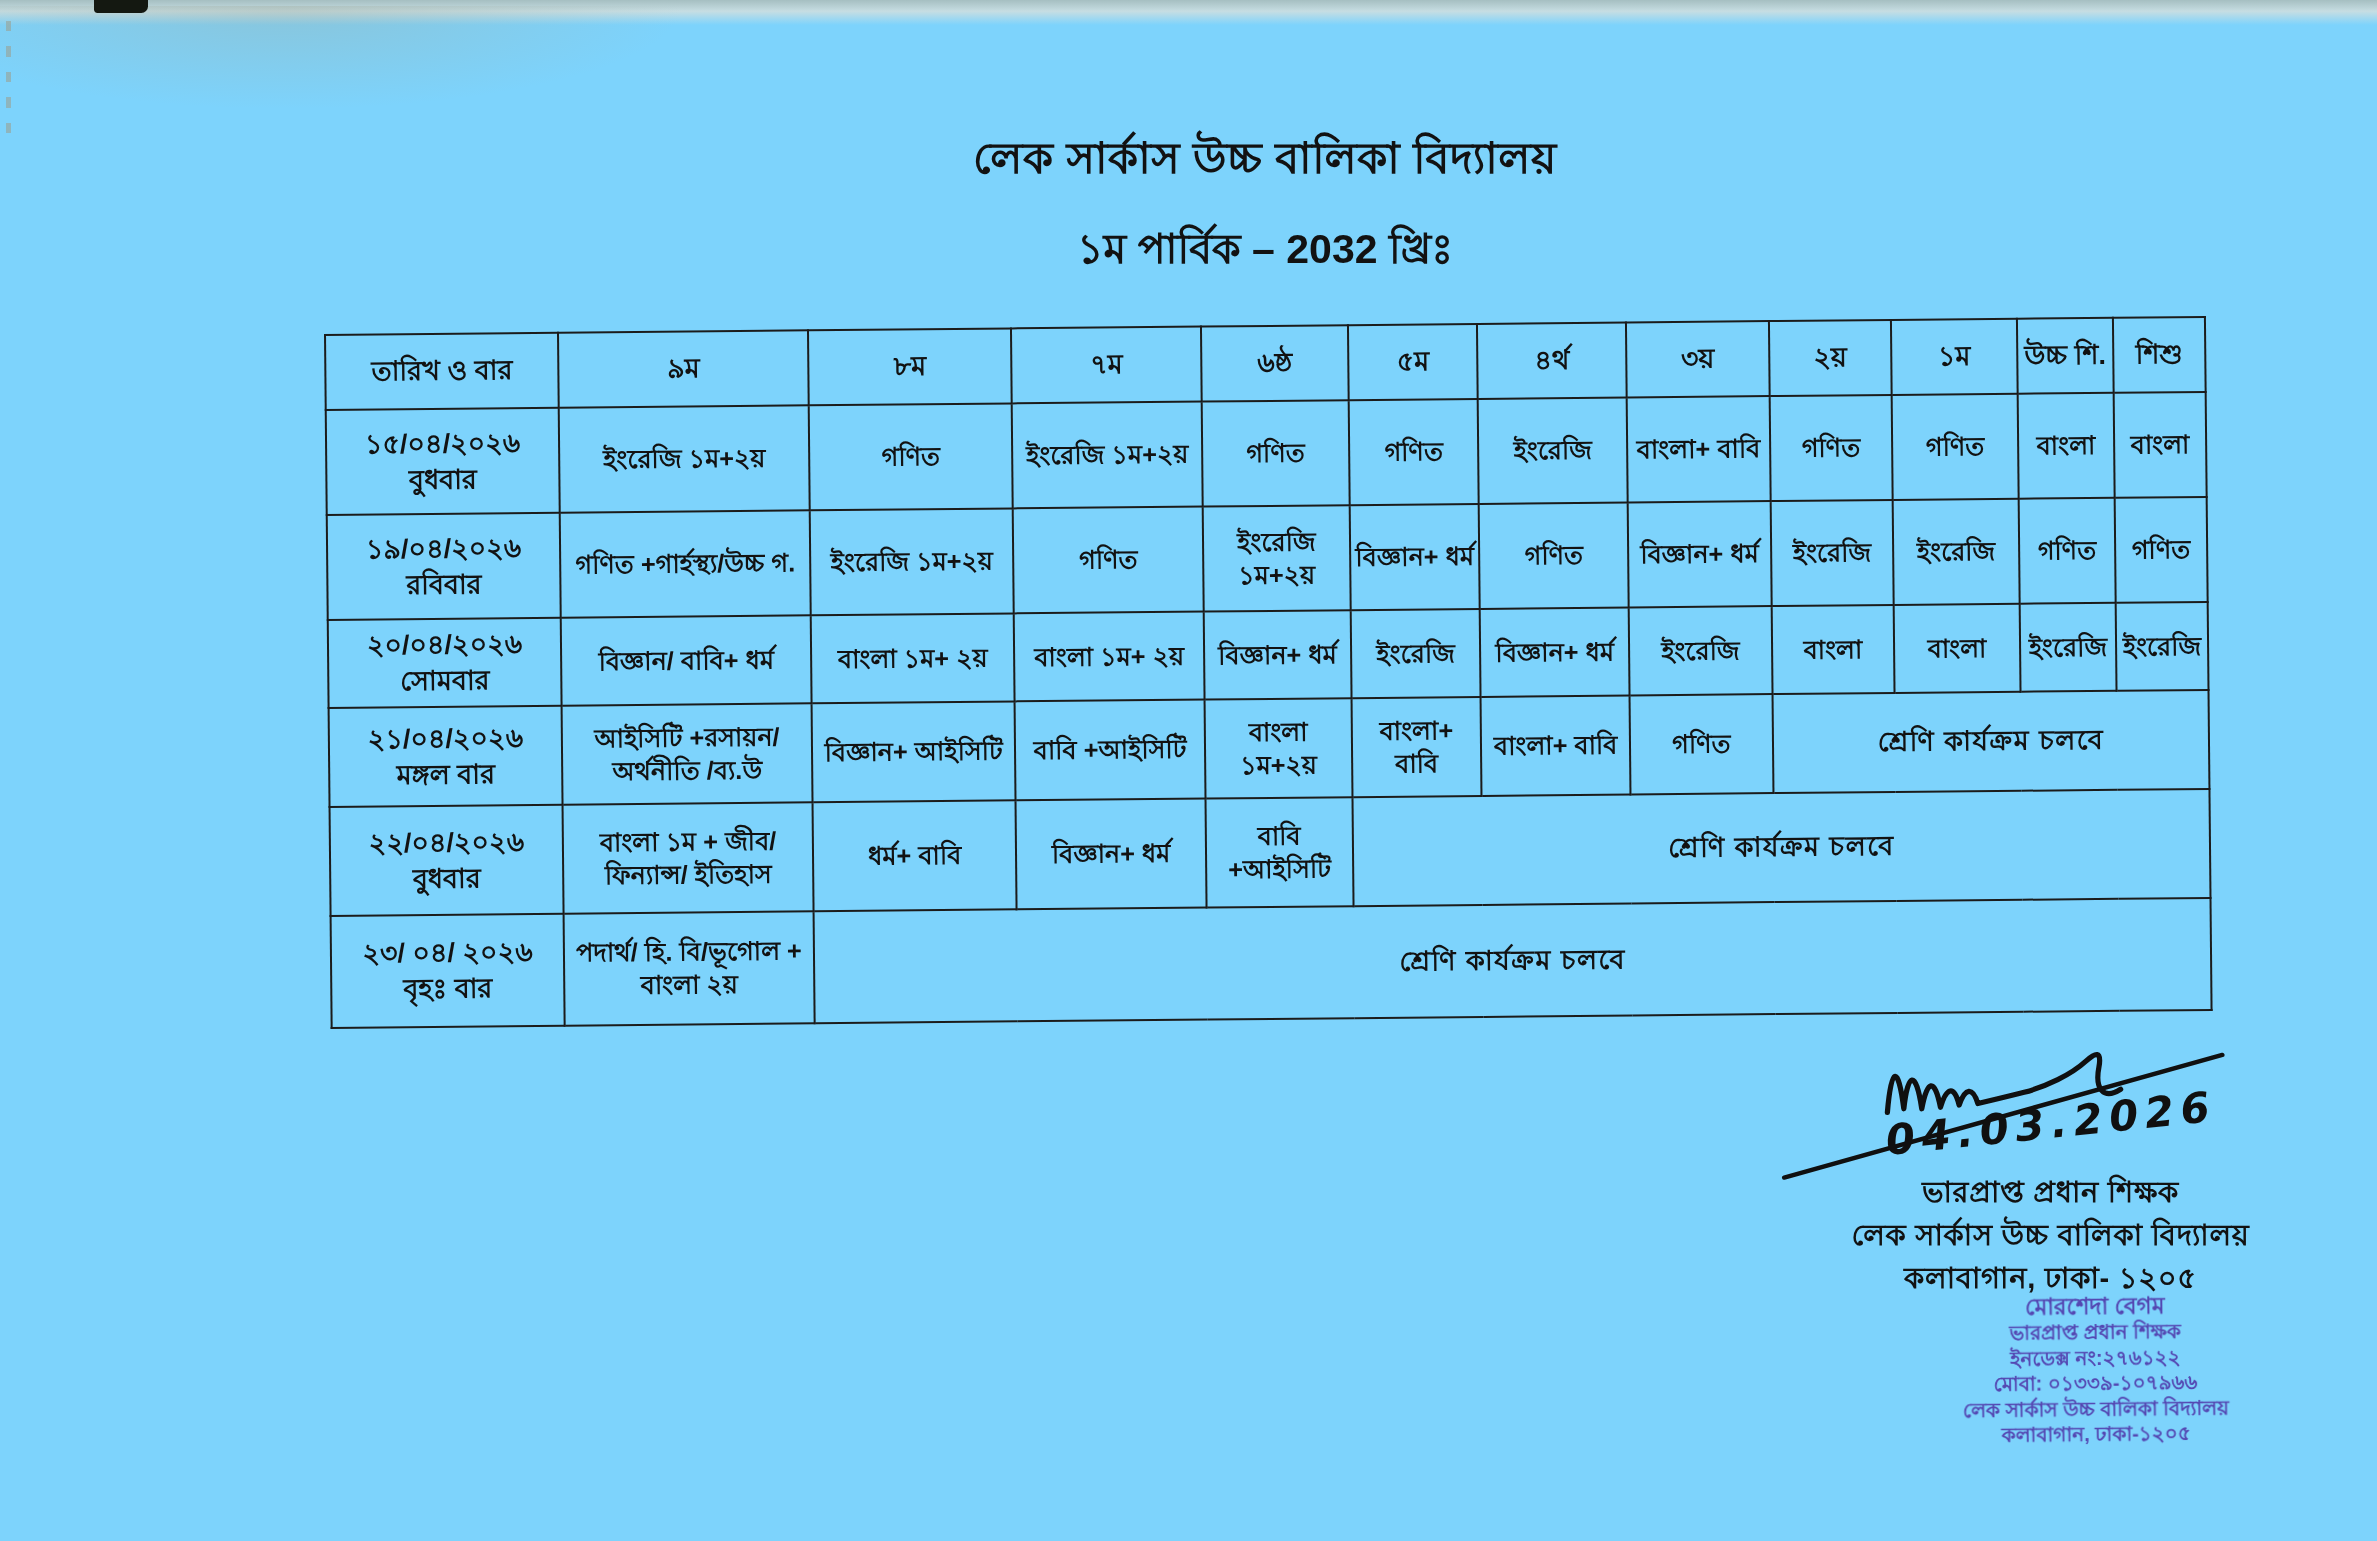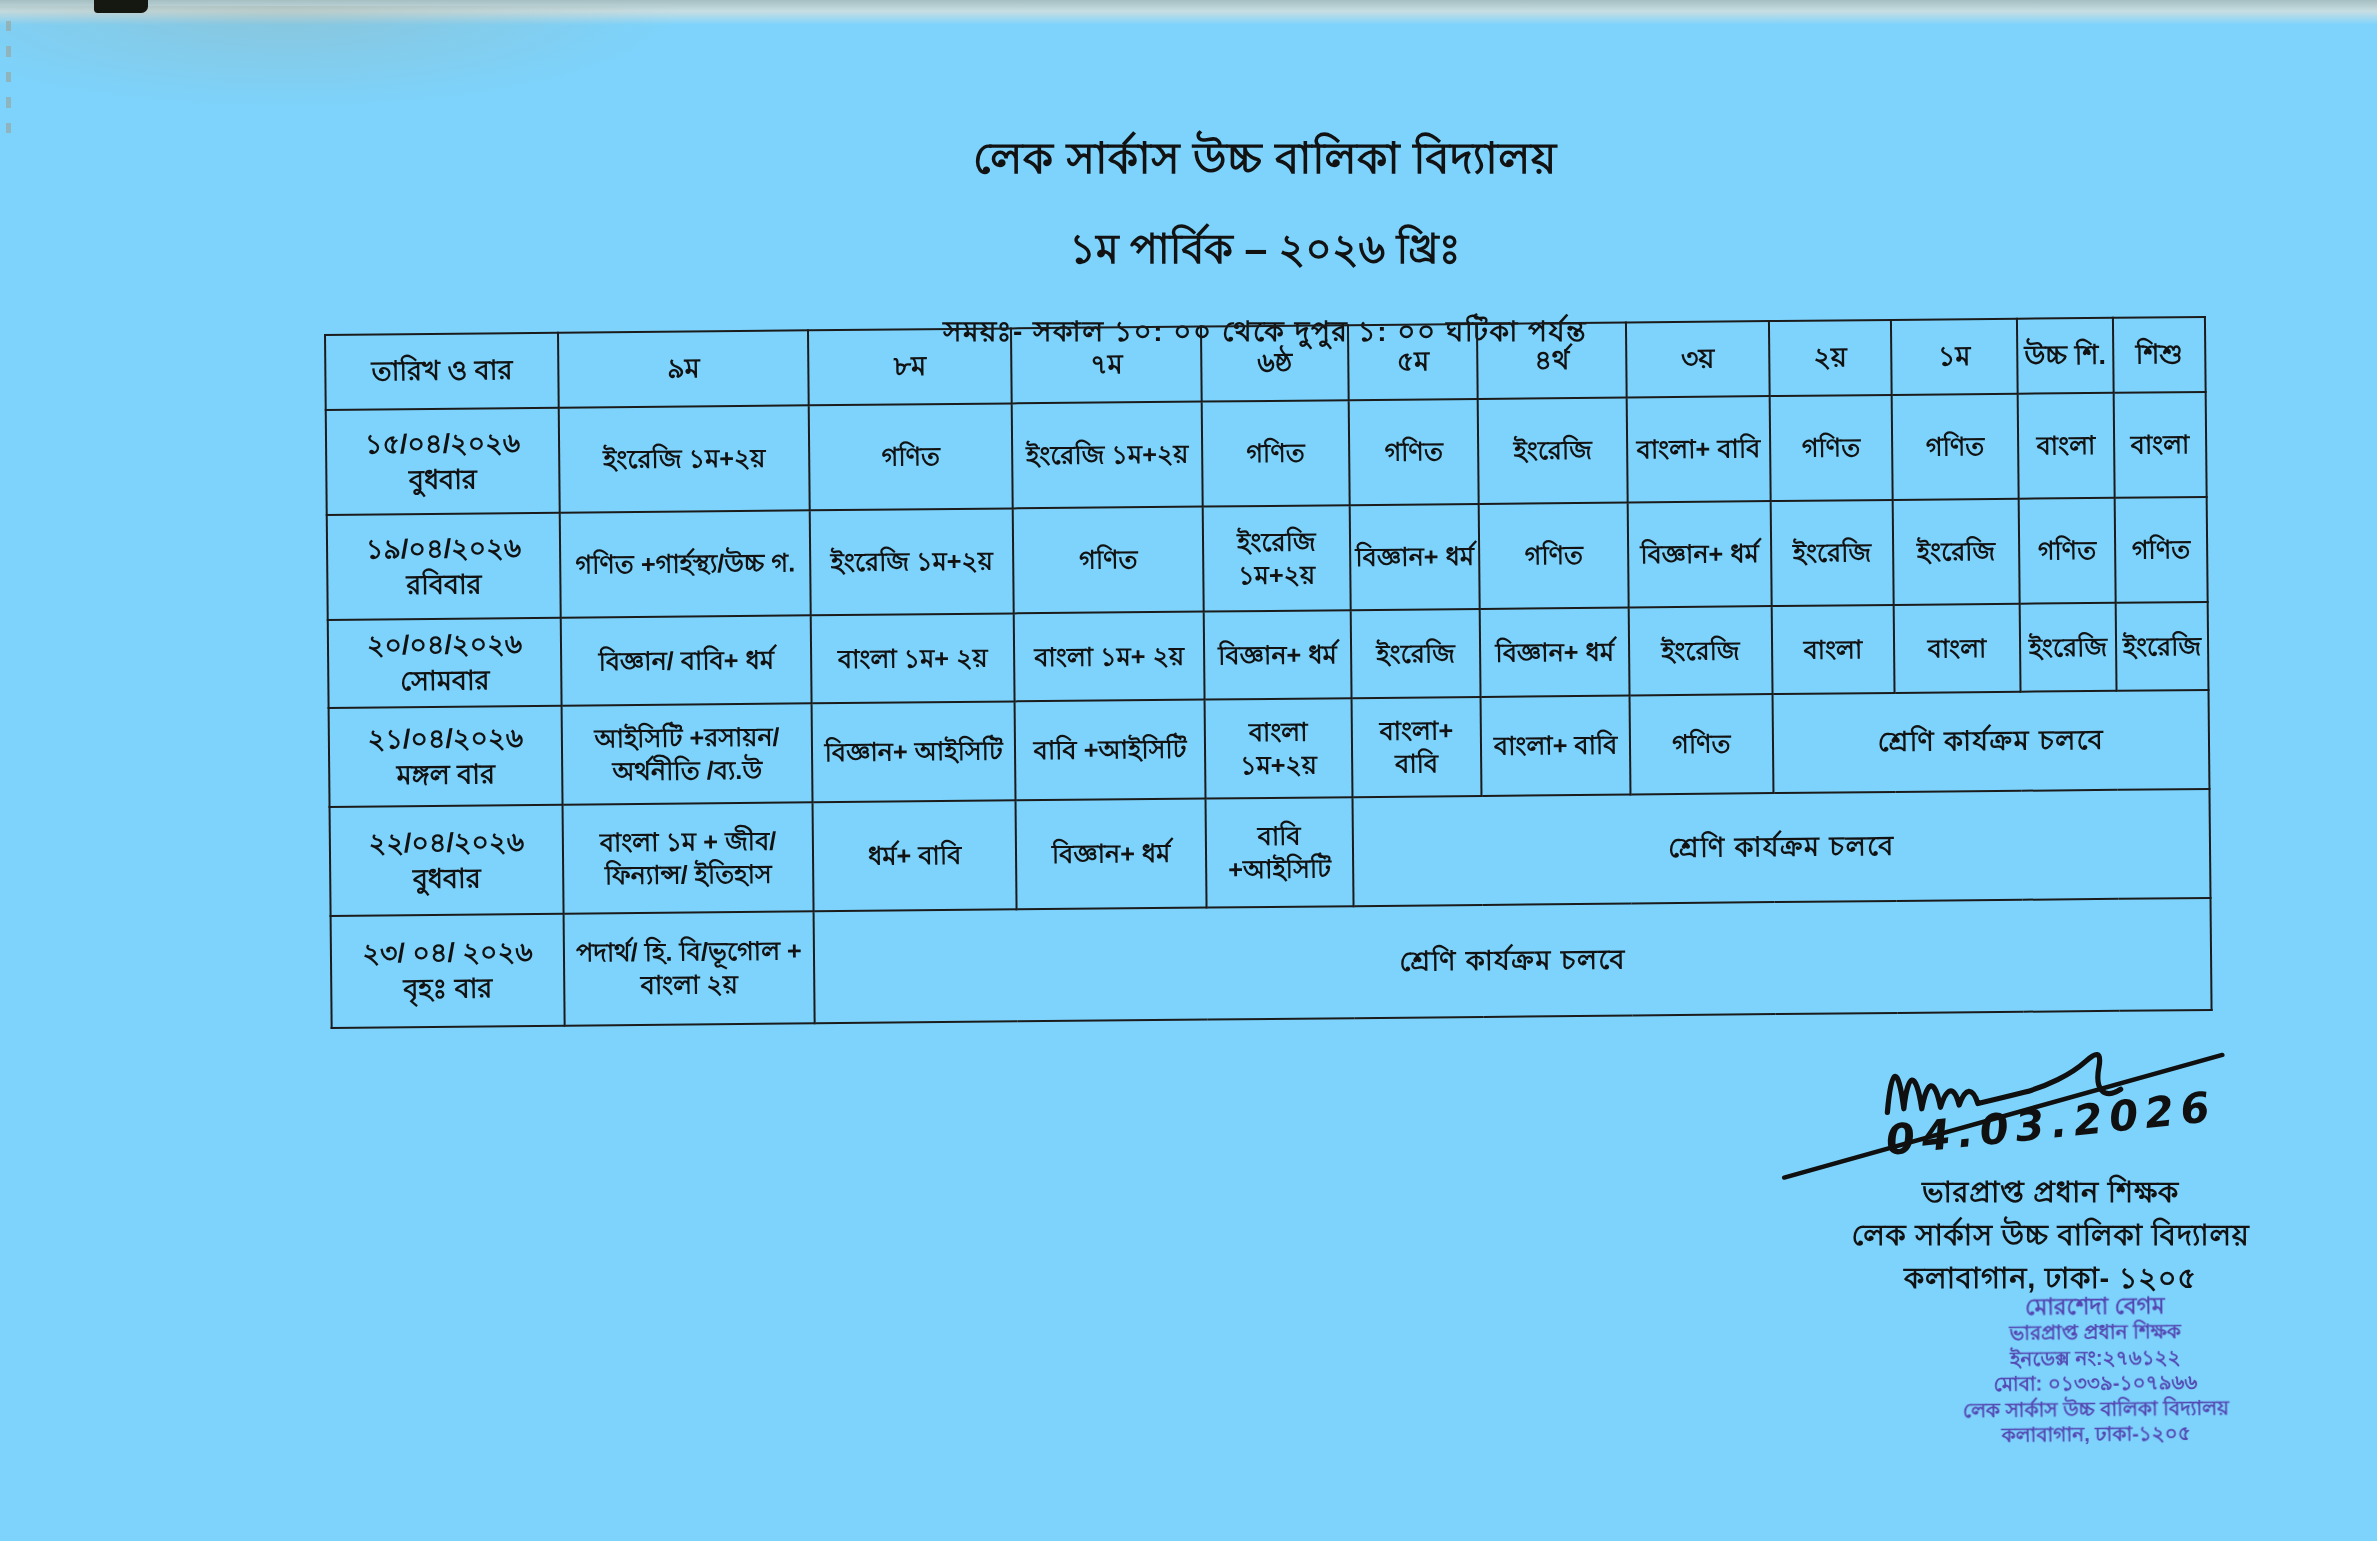--- a/index.html
+++ b/index.html
@@ -67,22 +67,21 @@
 
 <div class="page">
 
   <div class="scan-band"></div>
   <div class="scan-smudge"></div>
   <div class="scan-blob"></div>
   <div class="scan-edge"></div>
 
   <div class="doc-header">
     <div class="school-name">লেক সার্কাস উচ্চ বালিকা বিদ্যালয়</div>
-    <div class="exam-title">১ম পার্বিক – ২০২৬ খ্রিঃ</div>
-    <div class="time-note">সময়ঃ-  সকাল  ১০: ০০  থেকে  দুপুর  ১: ০০  ঘটিকা  পর্যন্ত</div>
+    <div class="exam-title">১ম পার্বিক – 2032 খ্রিঃ</div>
   </div>
 
   <div class="table-wrap">
     <table class="timetable">
       <colgroup>
           <col style="width: 12.4%;">
           <col style="width: 13.3%;">
           <col style="width: 10.8%;">
           <col style="width: 10.1%;">
           <col style="width: 7.8%;">

